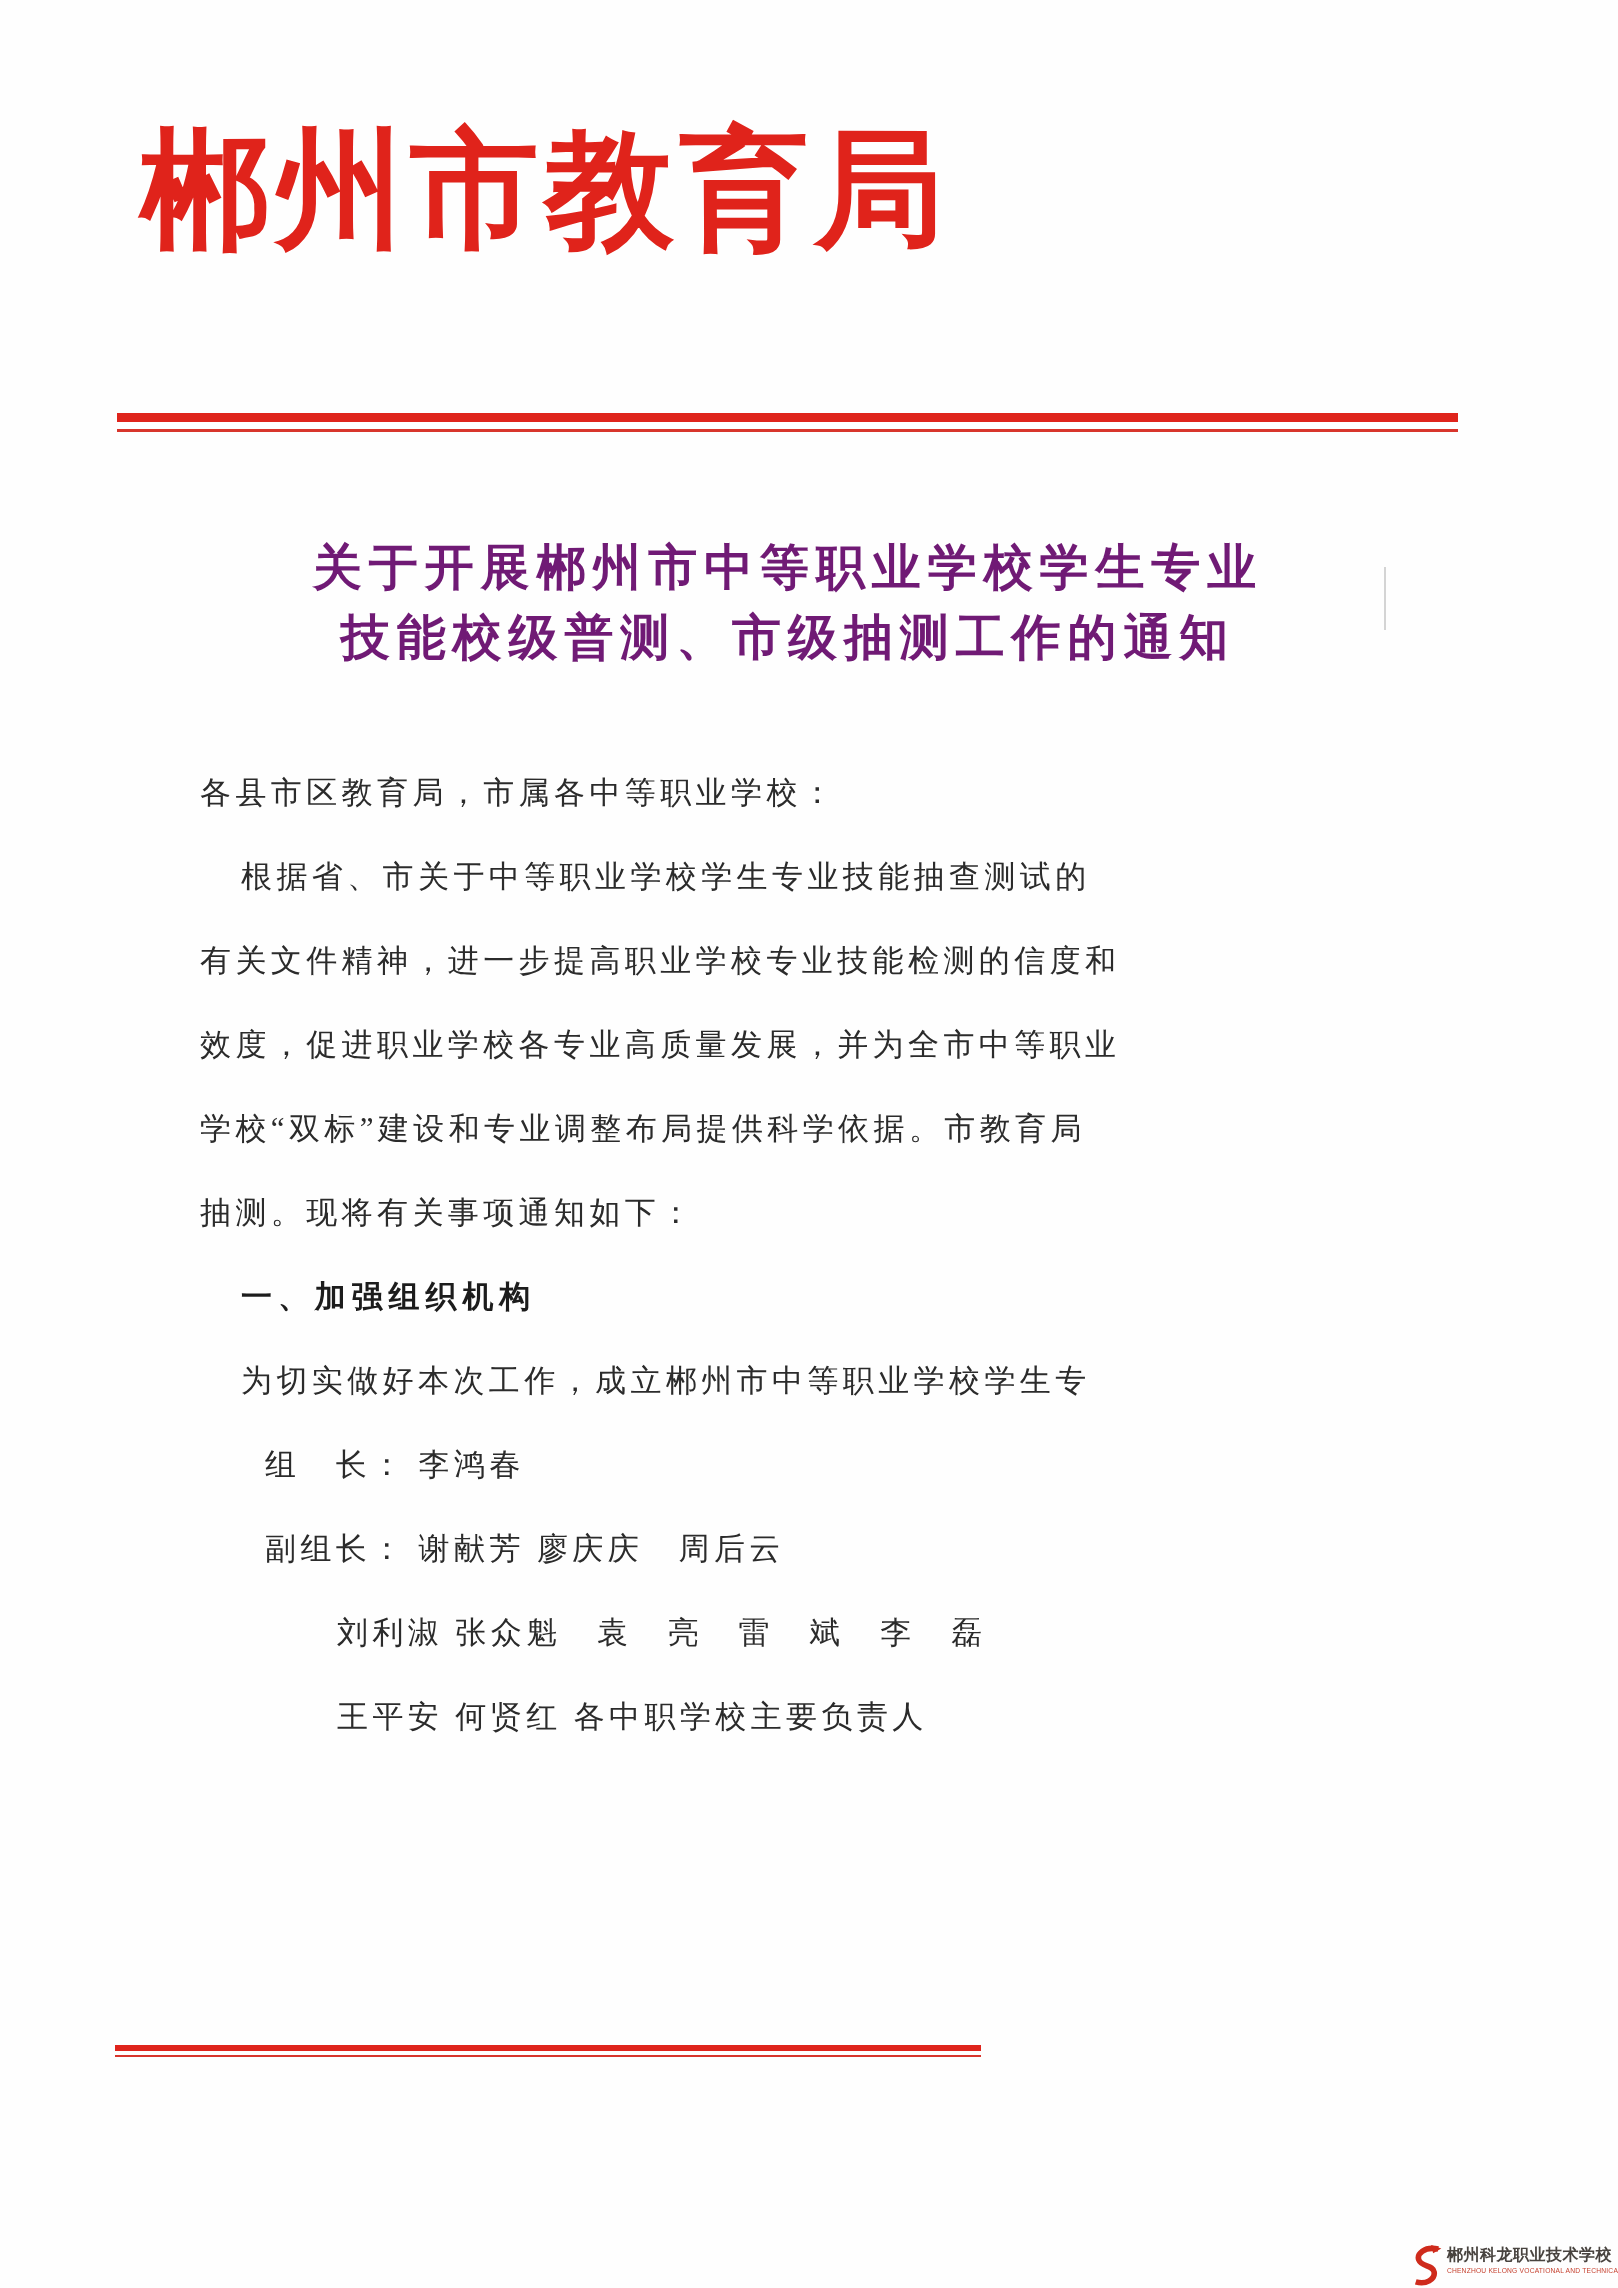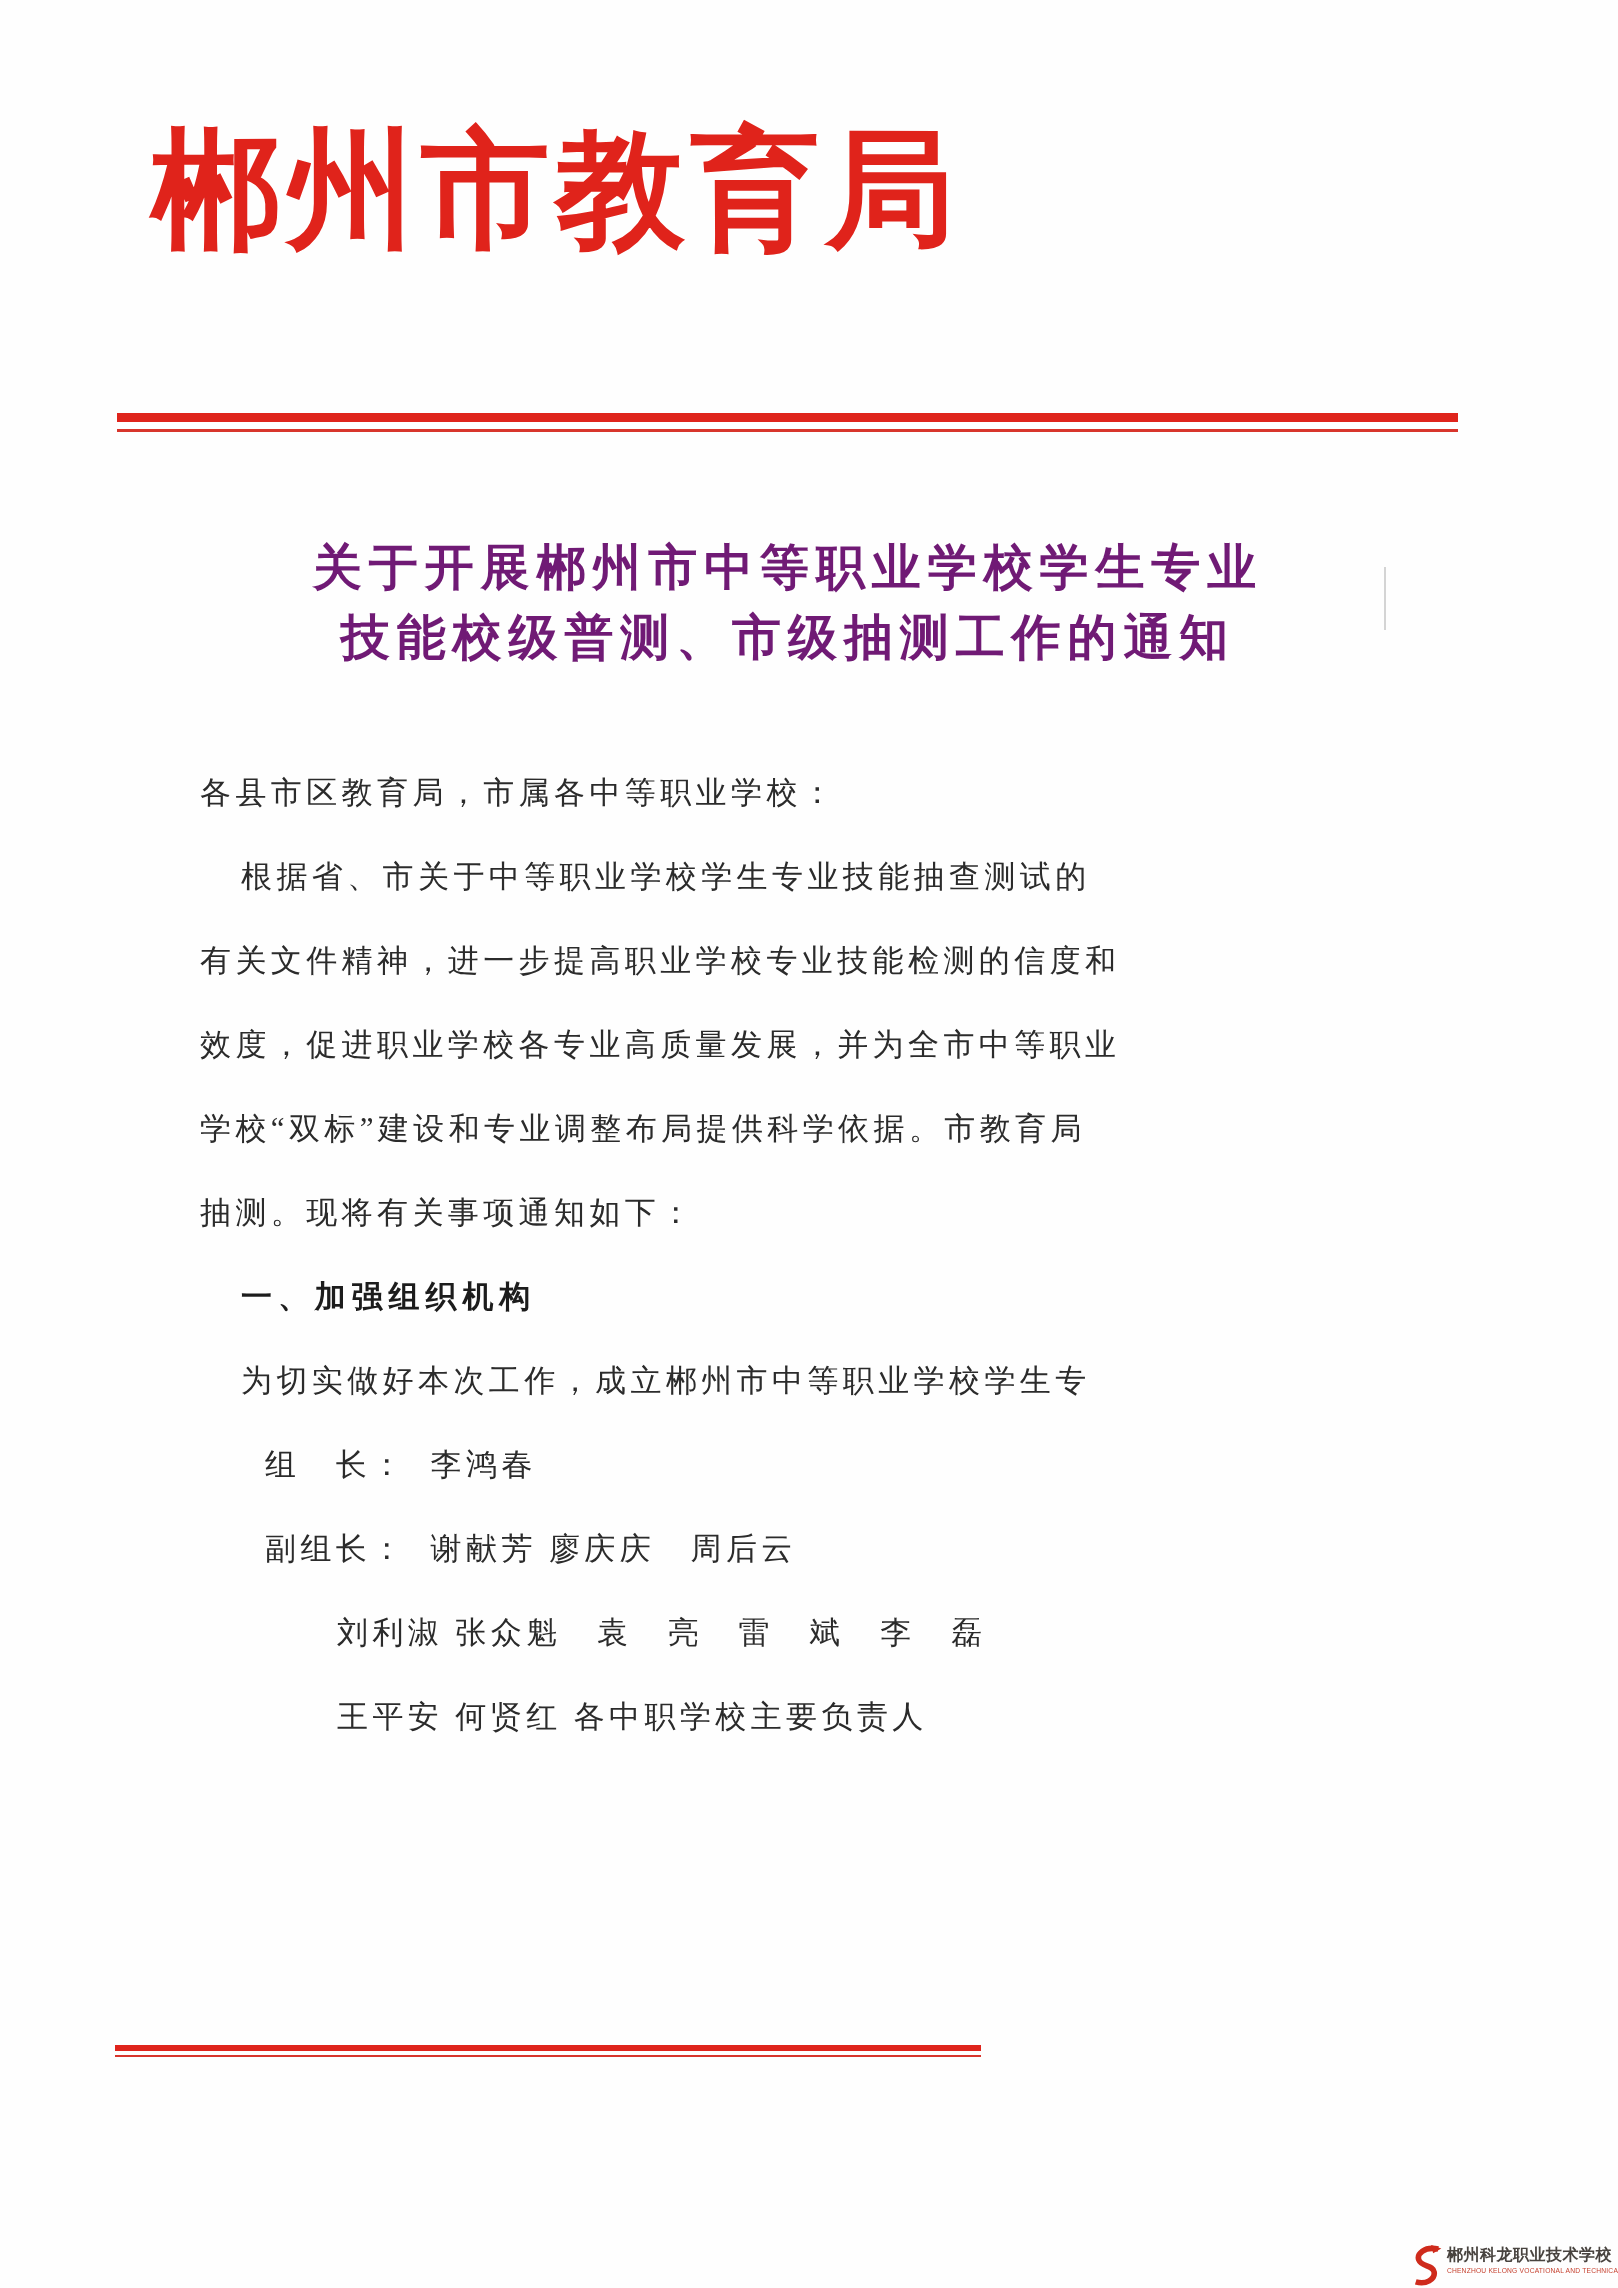--- a/index.html
+++ b/index.html
@@ -2,21 +2,21 @@
 <html><head>
 <meta charset="utf-8">
 <style>
   html,body{margin:0;padding:0;background:#ffffff;}
   .page{
     position:relative;width:1618px;height:2289px;background:#fefefe;
     font-family:"Liberation Serif","DejaVu Serif",serif;overflow:hidden;
   }
   
   .agency{
-    position:absolute;left:151px;top:110px;
+    position:absolute;left:140px;top:110px;
     color:#e0231b;font-size:129px;font-weight:700;letter-spacing:5.9px;
     line-height:1.25;white-space:nowrap;
   }
   .rule{position:absolute;background:#df241c;}
   .rule-hdr-thick{left:117px;top:413px;width:1341px;height:8.8px;}
   .rule-hdr-thin{left:117px;top:429px;width:1341px;height:2.9px;background:#d8352c;}
   
   .doc-title{
     position:absolute;left:118px;top:533px;width:1340px;
     text-align:center;font-size:49px;font-weight:700;color:#701a75;
@@ -32,21 +32,21 @@
     color:#2b2b2b;font-size:31px;letter-spacing:4.4px;
   }
   .bline{height:84px;line-height:84px;white-space:nowrap;}
   .ind{padding-left:41px;}
   .heading{
     font-family:"Liberation Sans","DejaVu Sans",sans-serif;
     font-weight:700;letter-spacing:5.9px;color:#1c1c1c;
   }
   .roster{padding-left:65px;}
   .roster-cont{padding-left:137px;}
-  .rlabel{margin-right:24px;}
+  .rlabel{margin-right:12px;}
   
   .rule-bot-thick{left:115px;top:2045px;width:866px;height:5.9px;}
   .rule-bot-thin{left:115px;top:2055px;width:866px;height:2px;background:#d8352c;}
   
   .school-logo{
     position:absolute;left:1411px;top:2243px;
     display:flex;align-items:flex-start;
     font-family:"Liberation Sans","DejaVu Sans",sans-serif;
   }
   .logo-icon{width:32px;height:43px;margin-right:3.9px;margin-top:1px;flex:0 0 auto;}

